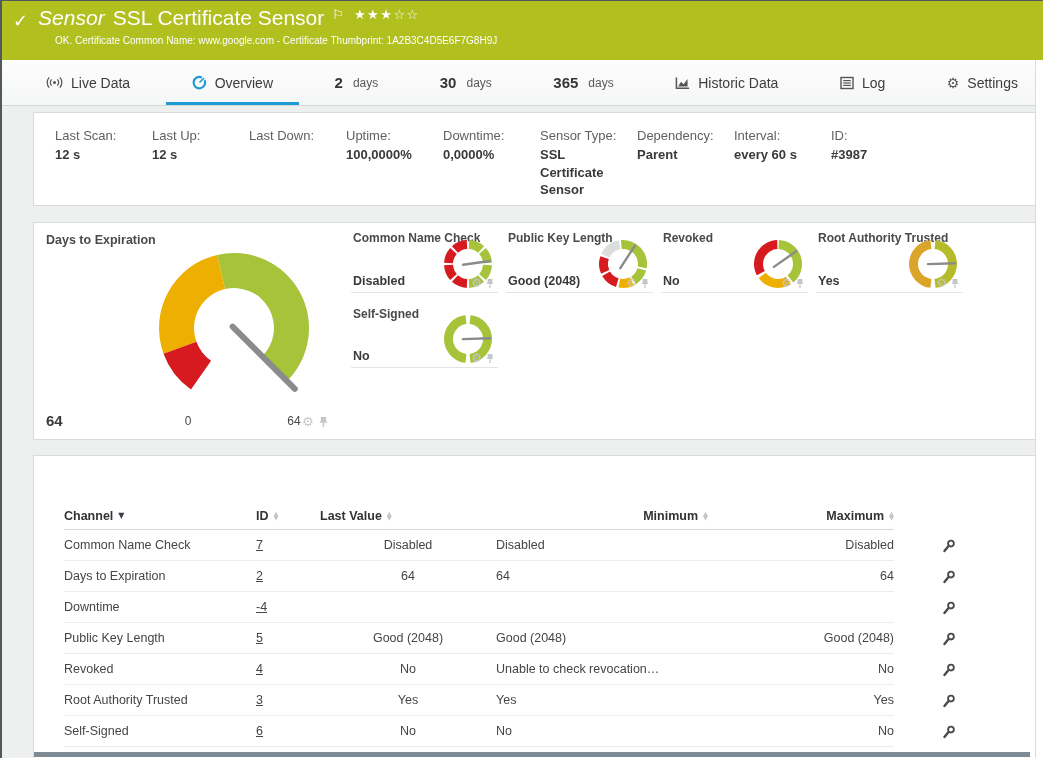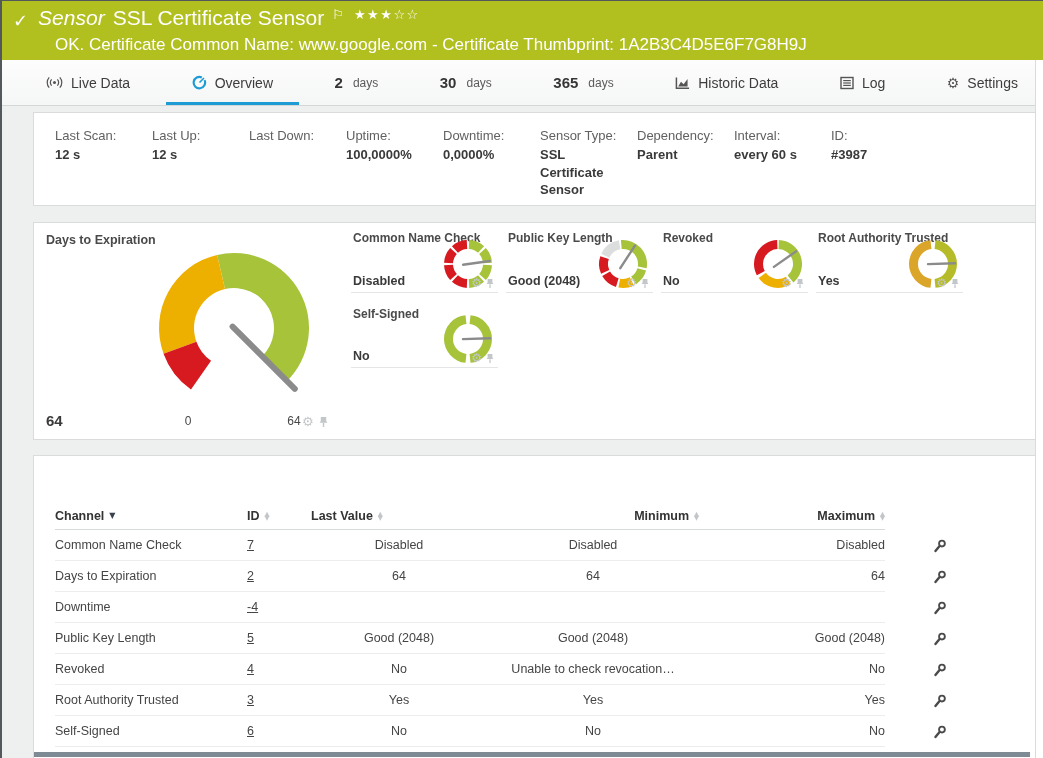--- a/index.html
+++ b/index.html
@@ -14,21 +14,21 @@
   .edge-top{position:absolute;left:0;top:0;width:100%;height:1px;background:#53585c;z-index:50;}
 
   
   .hdr{position:absolute;left:0;top:0;width:100%;height:60px;background:#b1bf1f;color:#fff;}
   .hdr-row1{position:absolute;left:13px;top:6px;display:flex;align-items:flex-start;}
   .hdr-check{font-size:18px;font-weight:bold;margin-top:4px;}
   .hdr-kind{font-style:italic;font-size:21px;margin-left:10px;}
   .hdr-title{font-size:21px;margin-left:8px;white-space:nowrap;}
   .hdr-flag{font-size:13px;margin-left:8px;margin-top:1px;cursor:pointer;}
   .hdr-stars{margin-left:10px;margin-top:1px;font-size:13px;letter-spacing:1.5px;cursor:pointer;}
-  .hdr-status{position:absolute;left:55px;top:35px;font-size:17px;}
+  .hdr-status{position:absolute;left:55px;top:35px;font-size:10px;}
 
   
   .tabbar{
     position:absolute;top:60px;left:0;width:1036px;height:46px;box-sizing:border-box;
     background:linear-gradient(#fdfdfd,#f5f6f6);border-bottom:1px solid #d4d7d8;
     display:flex;align-items:center;justify-content:space-between;
     padding:0 6px 0 34px;
   }
   .tab{position:relative;height:100%;display:flex;align-items:center;gap:8px;
        font-size:14px;color:#3d3d3d;padding:0 12px;cursor:pointer;white-space:nowrap;}
@@ -68,24 +68,24 @@
   .sg-icons{position:absolute;right:4px;bottom:3px;display:flex;gap:4px;align-items:center;color:#c3c7c9;cursor:pointer;}
   .sg-icons .gear-glyph{font-size:12px;line-height:1;color:#c3c7c9;}
   .sg-cell--row2 .sg-title{top:14px;}
   .sg-cell--row2 .sg-svg{top:20px;}
   .sg-cell--row2 .sg-value{top:56px;}
 
   
   .table-panel{top:455px;height:312px;padding:47px 21px 0 21px;}
   .trow{display:flex;align-items:stretch;height:31px;}
   .trow-header{height:27px;}
-  .tline{display:flex;align-items:center;border-bottom:1px solid #eceded;width:830px;box-sizing:border-box;}
+  .tline{display:flex;align-items:center;border-bottom:1px solid #eceded;width:830px;box-sizing:border-box;margin-left:9px;}
   .trow-header .tline{border-bottom:1px solid #d7dadb;}
   .c1{width:192px;} .c2{width:64px;text-decoration:underline;} .c3{width:176px;text-align:center;}
-  .c4{width:212px;text-align:center;} .c5{width:186px;text-align:right;}
+  .c4{width:212px;text-align:left;} .c5{width:186px;text-align:right;}
   .cell{font-size:12.5px;color:#454545;white-space:nowrap;overflow:hidden;text-overflow:ellipsis;}
   .hcell{font-size:12.5px;font-weight:bold;color:#333;}
   .hflex{display:inline-flex;align-items:center;gap:5px;justify-content:flex-start;width:100%;}
   .c3 .hflex{} .c4 .hflex,.c5 .hflex{justify-content:flex-end;}
   .sort-desc{font-size:8px;color:#39424a;line-height:1;}
   .sort-both{display:inline-flex;flex-direction:column;line-height:4.5px;}
   .sort-both span{font-size:6.5px;color:#c3c6c8;}
   .c-edit{width:110px;display:flex;align-items:center;justify-content:center;cursor:pointer;}
 
   

